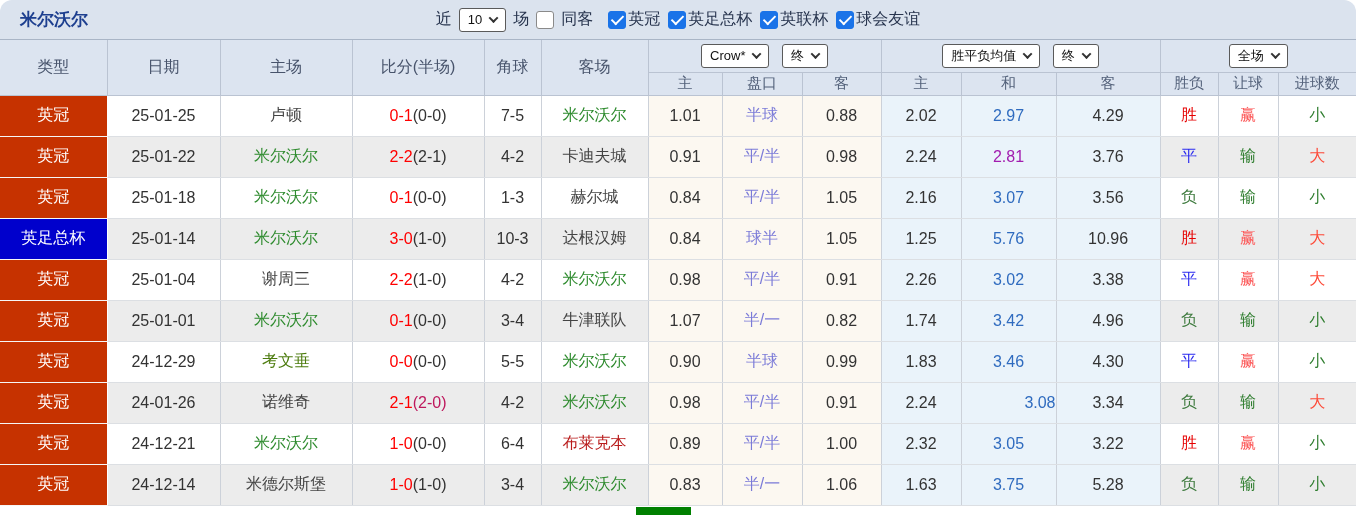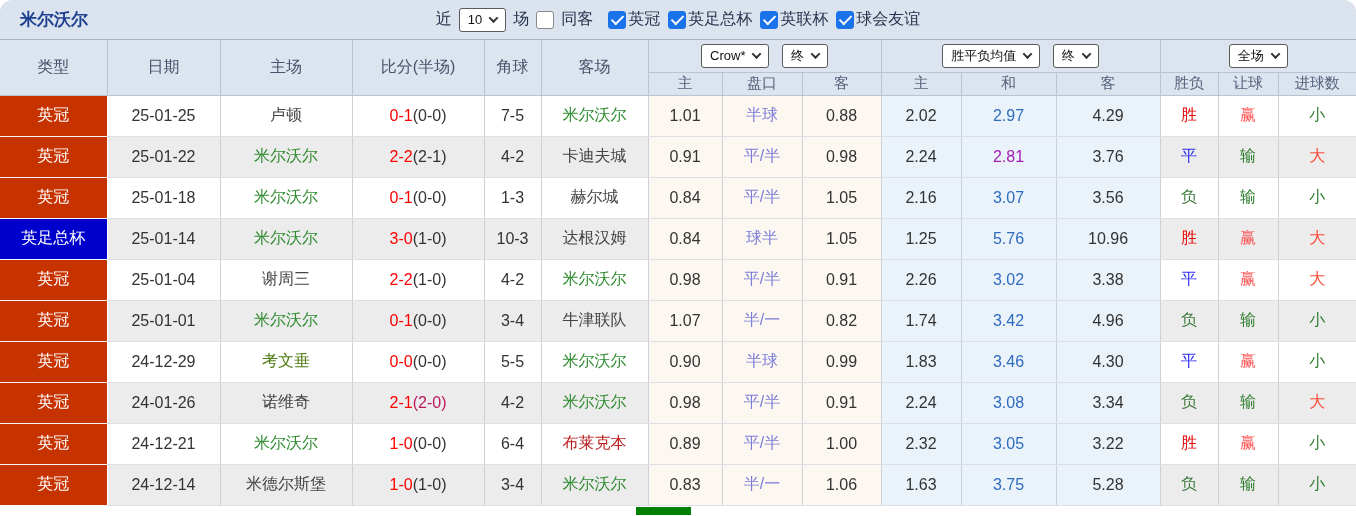--- a/index.html
+++ b/index.html
@@ -363,21 +363,21 @@
           <td class="c-type" style="background: rgb(198, 50, 0);">英冠</td>
           <td class="c-a">24-01-26</td>
           <td class="c-a" style="color: rgb(68, 68, 68);">诺维奇</td>
           <td class="c-a"><span style="color: rgb(255, 0, 0);">2-1</span><span style="color: #be185d;">(2-0)</span></td>
           <td class="c-a">4-2</td>
           <td class="c-a" style="color: rgb(46, 139, 46);">米尔沃尔</td>
           <td class="c-cream">0.98</td>
           <td class="c-cream" style="color: rgb(123, 123, 216);">平/半</td>
           <td class="c-cream">0.91</td>
           <td class="c-blue">2.24</td>
-          <td class="c-blue" style="color: rgb(47, 107, 191);">3.08</td>
+          <td class="c-blue" style="color: rgb(47, 107, 191); text-align: right;">3.08</td>
           <td class="c-blue">3.34</td>
           <td class="c-a" style="color: rgb(61, 122, 61);">负</td>
           <td class="c-a" style="color: rgb(46, 125, 46);">输</td>
           <td class="c-a" style="color: rgb(253, 74, 56);">大</td>
         </tr>
         <tr>
           <td class="c-type" style="background: rgb(198, 50, 0);">英冠</td>
           <td class="c-a">24-12-21</td>
           <td class="c-a" style="color: rgb(46, 139, 46);">米尔沃尔</td>
           <td class="c-a"><span style="color: rgb(255, 0, 0);">1-0</span><span style="color: rgb(51, 51, 51);">(0-0)</span></td>

